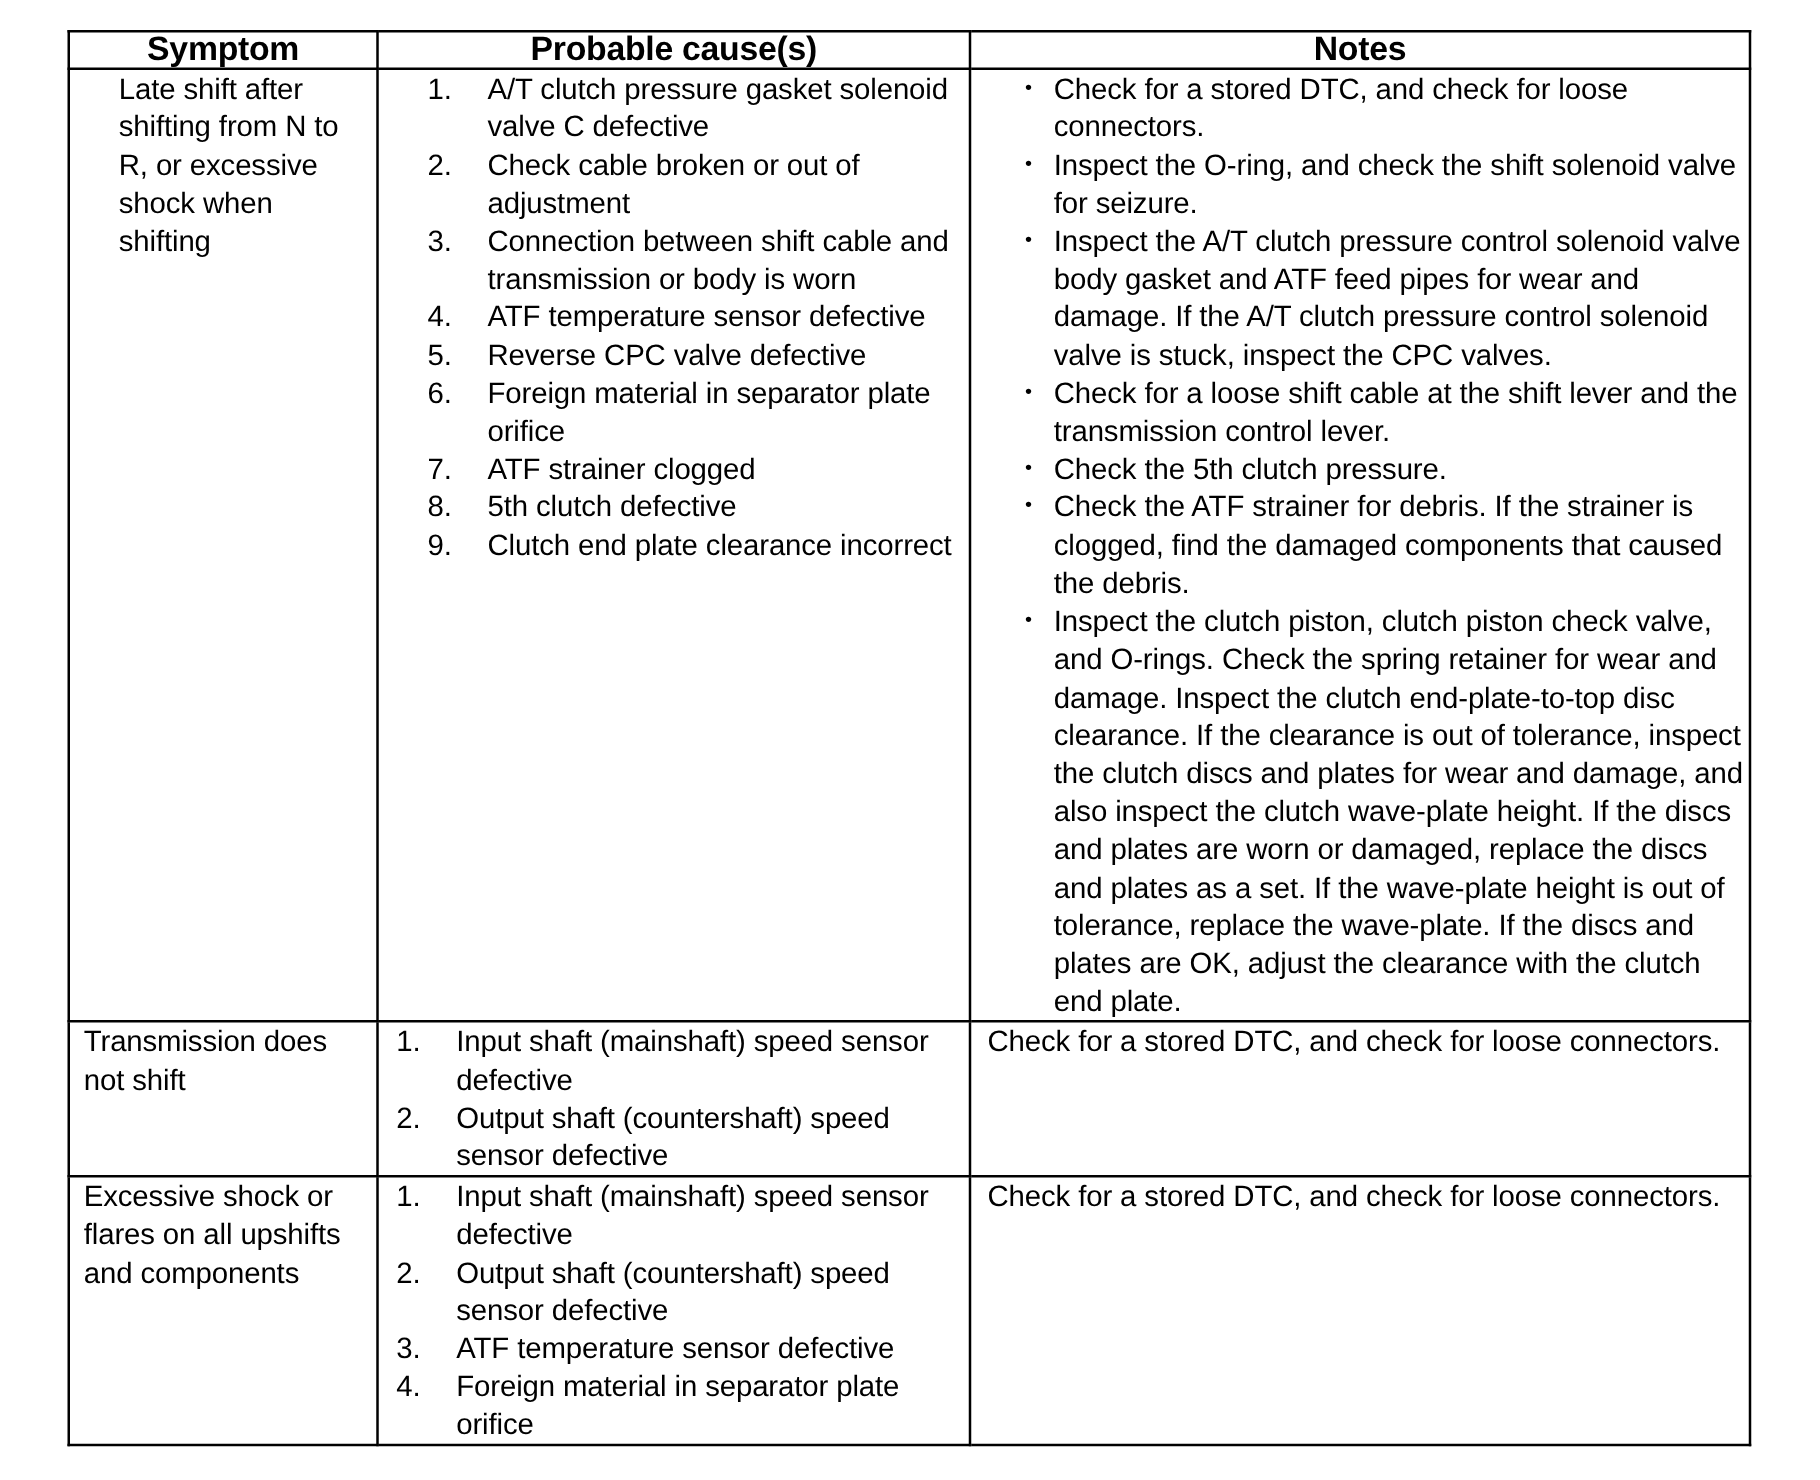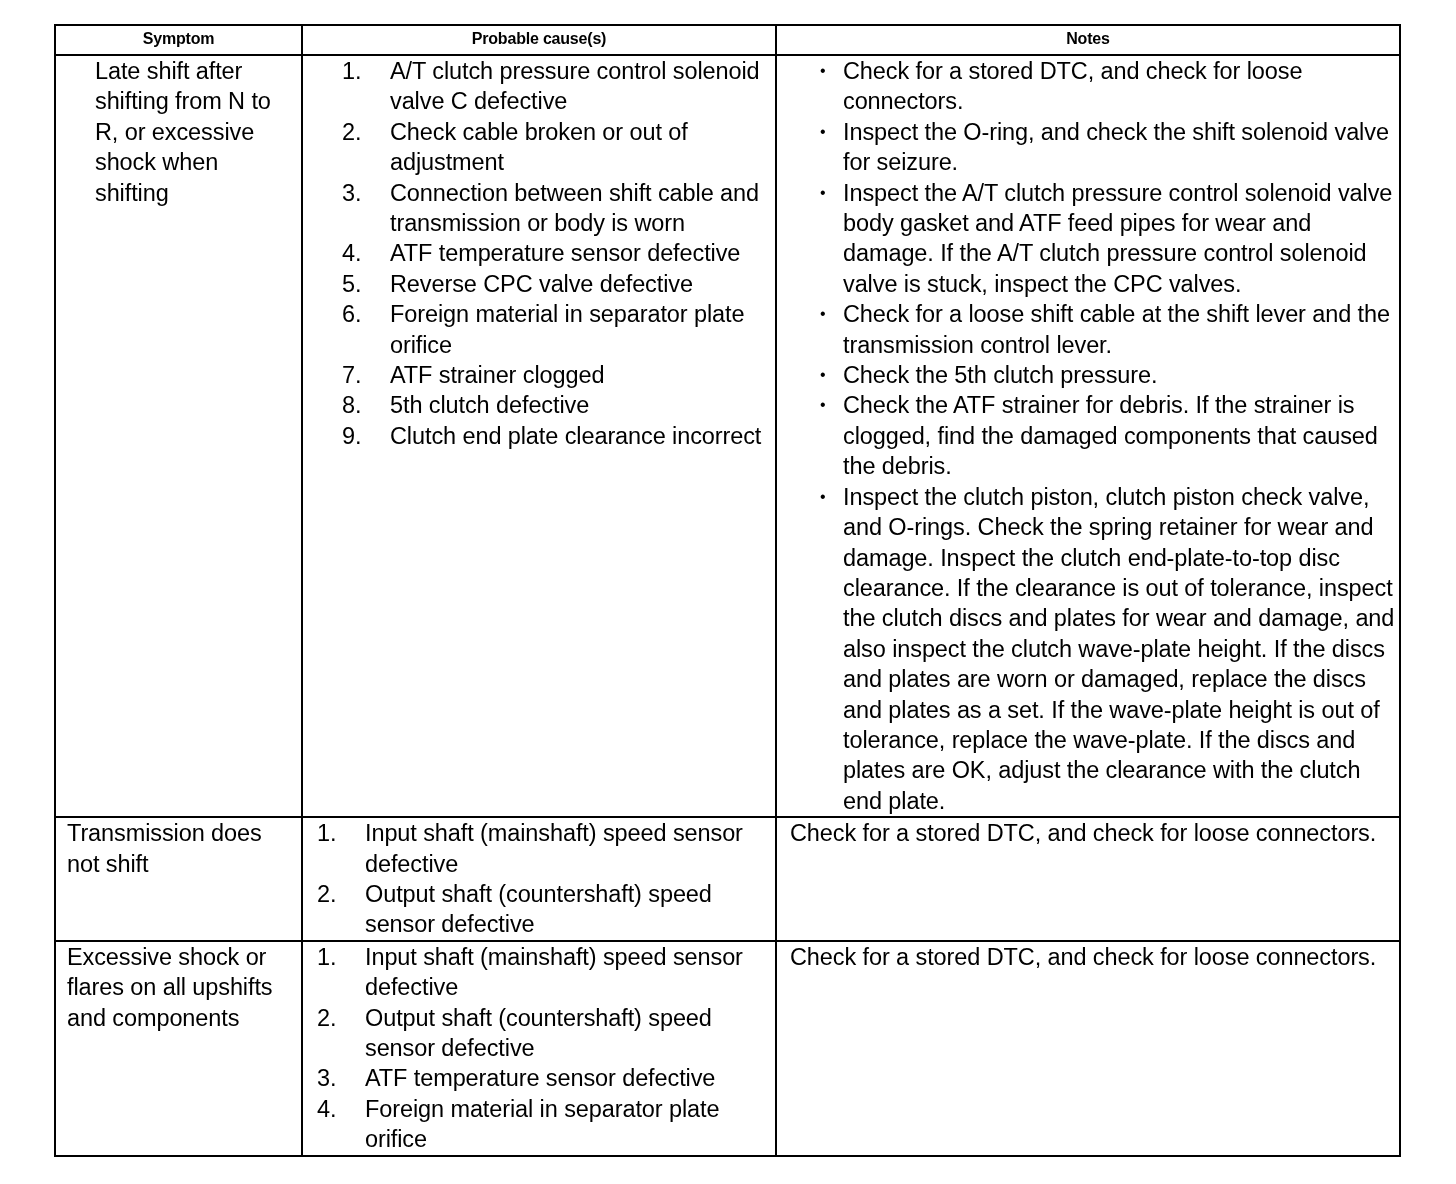--- a/index.html
+++ b/index.html
@@ -2,21 +2,21 @@
 <html><head>
 <meta charset="utf-8">
 <style>
   html, body { margin: 0; padding: 0; background: #ffffff; }
   body { width: 1456px; height: 1184px; position: relative; overflow: hidden;
          font-family: "Liberation Sans", sans-serif; color: #000; }
   table.trouble { position: absolute; left: 54px; top: 24px; width: 1345px;
                   border-collapse: collapse; table-layout: fixed; }
   table.trouble th, table.trouble td { border: 2px solid #000; vertical-align: top; }
   col.c1 { width: 247px; } col.c2 { width: 474px; } col.c3 { width: 624px; }
-  th { font-weight: bold; font-size: 16px; height: 28px; line-height: 26px; padding: 0; text-align: center;
+  th { font-weight: bold; font-size: 27px; height: 28px; line-height: 26px; padding: 0; text-align: center;
        letter-spacing: -0.2px; }
   td { font-size: 23.5px; line-height: 30.4px; padding: 0 10px 0 10px; letter-spacing: -0.1px; }
   td.sym { padding-left: 11px; }
   td.causes { padding-left: 14px; padding-right: 6px; }
   td.notes { padding-left: 10px; padding-right: 4px; }
   ol.causes-list { list-style: none; margin: 0; padding: 0; }
   ol.causes-list li { display: flex; }
   ol.causes-list .num { width: 48px; flex: 0 0 48px; }
   ol.causes-list .txt { flex: 1; }
   ul.notes-list { list-style: none; margin: 0; padding: 0; }
@@ -44,21 +44,21 @@
       <th>Notes</th>
     </tr>
   </thead>
   <tbody>
     <tr class="r1">
       <td class="sym">Late shift after shifting from N to R, or excessive shock when shifting</td>
       <td class="causes">
         <ol class="causes-list">
             <li>
               <span class="num">1.</span>
-              <span class="txt">A/T clutch pressure control solenoid valve C defective</span>
+              <span class="txt">A/T clutch pressure gasket solenoid valve C defective</span>
             </li>
             <li>
               <span class="num">2.</span>
               <span class="txt">Check cable broken or out of adjustment</span>
             </li>
             <li>
               <span class="num">3.</span>
               <span class="txt">Connection between shift cable and transmission or body is worn</span>
             </li>
             <li>

